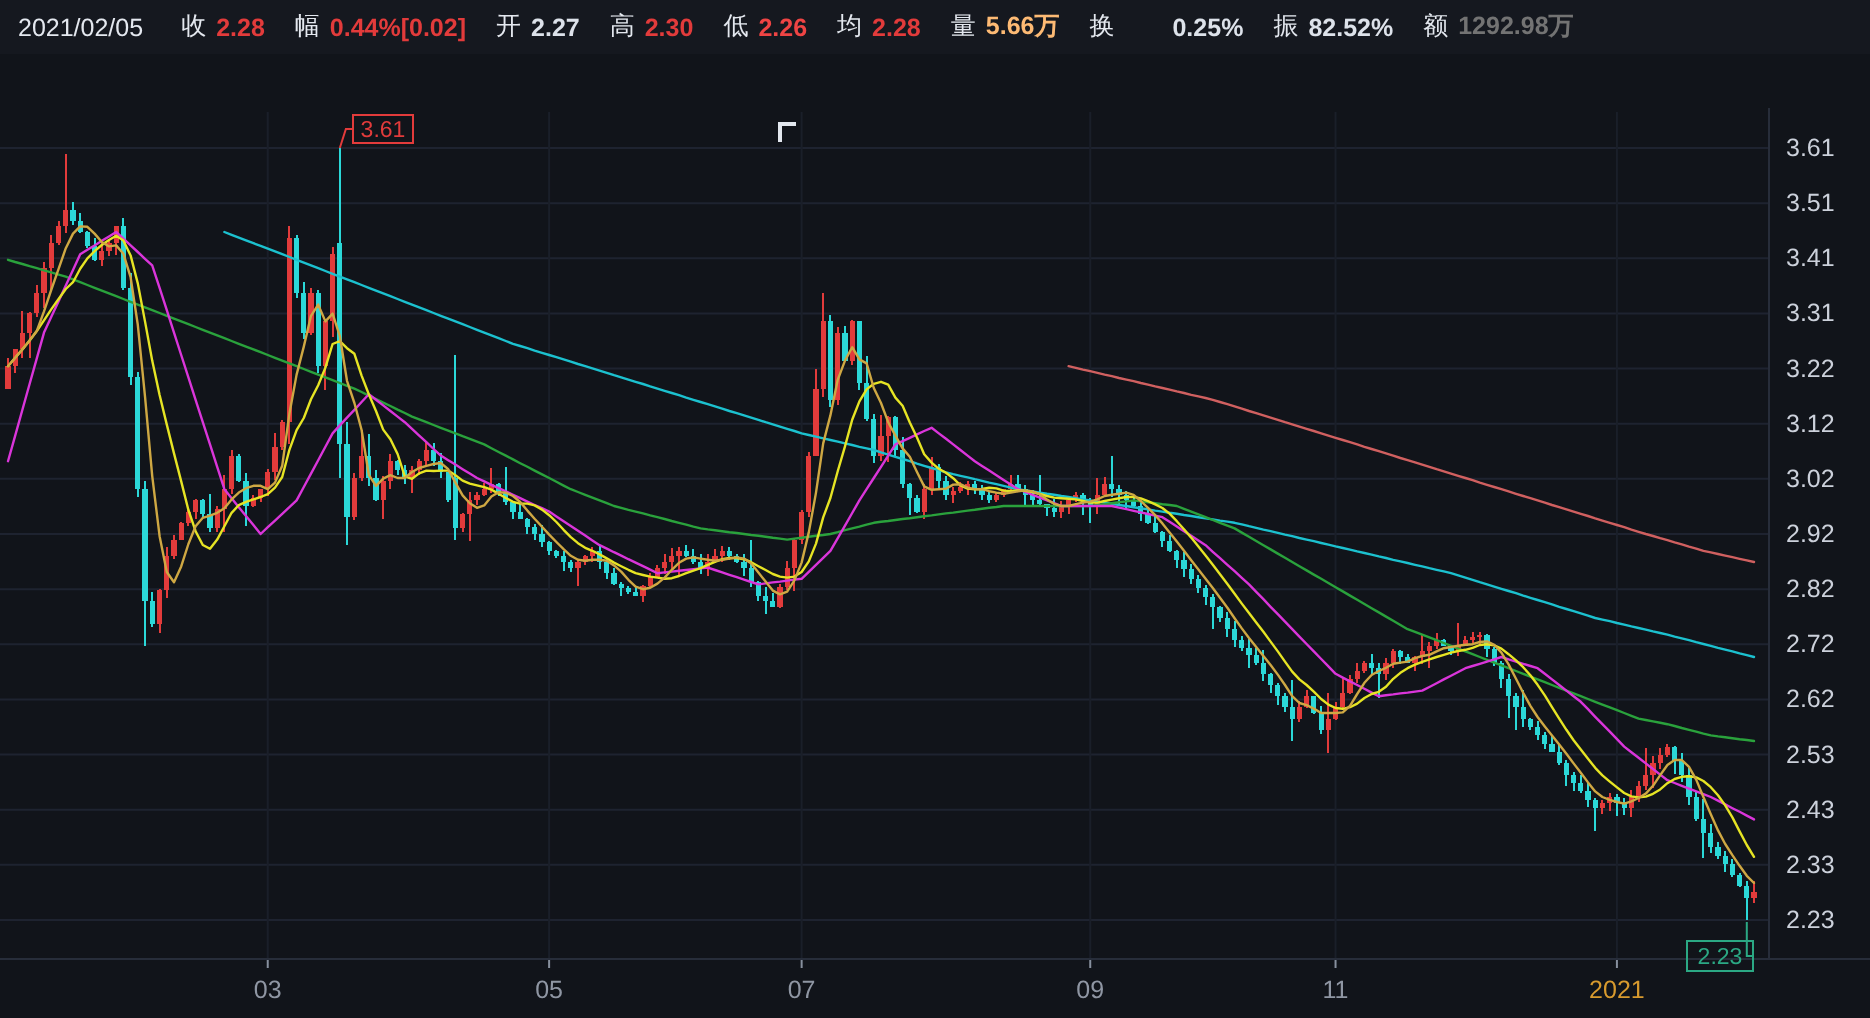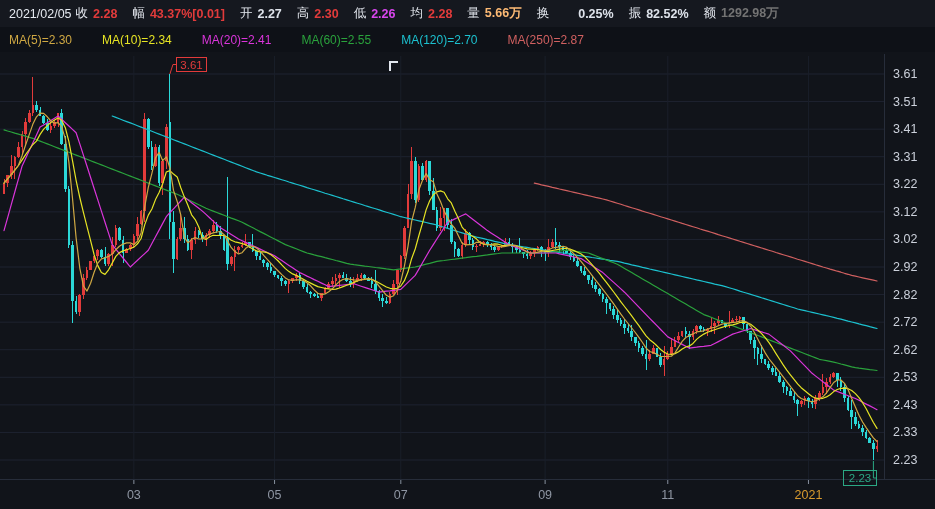--- a/index.html
+++ b/index.html
@@ -1,20 +1,20 @@
 <!DOCTYPE html>
 <html><head>
 <meta charset="utf-8">
 <style>
   html,body{margin:0;padding:0;background:#11141a;width:935px;height:509px;overflow:hidden;}
   .app{position:relative;width:935px;height:509px;font-family:"Liberation Sans","DejaVu Sans",sans-serif;
        -webkit-font-smoothing:antialiased;}
   svg#chart{position:absolute;top:0;left:0;}
   .row1{position:absolute;top:0;left:0;right:0;height:27px;background:#15181f;display:flex;
-        align-items:center;padding:0 9px;font-size:12.5px;color:#e4e8ef;white-space:nowrap;}
+        align-items:center;padding:0 9px;gap:15px;font-size:12.5px;color:#e4e8ef;white-space:nowrap;}
   .row2{position:absolute;top:27px;left:0;right:0;height:25px;background:#0e1117;display:flex;
         align-items:center;padding:0 9px;gap:30px;font-size:12px;}
   .qf{display:inline-flex;gap:5px;align-items:center;}
   .ql{color:#e4e8ef;}
   .qv{font-weight:700;}
   .date{color:#e4e8ef;margin-right:4px;}
 </style>
 </head>
 <body>
 
@@ -590,33 +590,33 @@
     </svg>
   <div class="row1">
     <span class="date">2021/02/05</span>
     <span id="fields" style="display:inline-flex;gap:15px;">
         <span class="qf">
           <span class="ql">收</span>
           <span class="qv" style="color: rgb(226, 59, 59);">2.28</span>
         </span>
         <span class="qf">
           <span class="ql">幅</span>
-          <span class="qv" style="color: rgb(226, 59, 59);">43.37%[0.01]</span>
+          <span class="qv" style="color: rgb(226, 59, 59);">0.44%[0.02]</span>
         </span>
         <span class="qf">
           <span class="ql">开</span>
           <span class="qv" style="color: rgb(221, 226, 234); text-align: center;">2.27</span>
         </span>
         <span class="qf">
           <span class="ql">高</span>
           <span class="qv" style="color: rgb(226, 59, 59); text-align: center;">2.30</span>
         </span>
         <span class="qf">
           <span class="ql">低</span>
-          <span class="qv" style="color: #d946ef;">2.26</span>
+          <span class="qv" style="color: #ef4444;">2.26</span>
         </span>
         <span class="qf">
           <span class="ql">均</span>
           <span class="qv" style="color: rgb(226, 59, 59);">2.28</span>
         </span>
         <span class="qf">
           <span class="ql">量</span>
           <span class="qv" style="color: #fdba74;">5.66万</span>
         </span>
         <span class="qf">
@@ -626,21 +626,13 @@
         <span class="qf">
           <span class="ql">振</span>
           <span class="qv" style="color: rgb(221, 226, 234);">82.52%</span>
         </span>
         <span class="qf">
           <span class="ql">额</span>
           <span class="qv" style="color: #737373;">1292.98万</span>
         </span>
       </span>
   </div>
-  <div class="row2" id="maRow">
-      <span style="color: rgb(207, 168, 67);">MA(5)=2.30</span>
-      <span style="color: rgb(230, 228, 36);">MA(10)=2.34</span>
-      <span style="color: rgb(218, 53, 218);">MA(20)=2.41</span>
-      <span style="color: rgb(42, 162, 60);">MA(60)=2.55</span>
-      <span style="color: rgb(28, 193, 207);">MA(120)=2.70</span>
-      <span style="color: rgb(208, 96, 96);">MA(250)=2.87</span>
-    </div>
 </div>
 
 </body></html>

